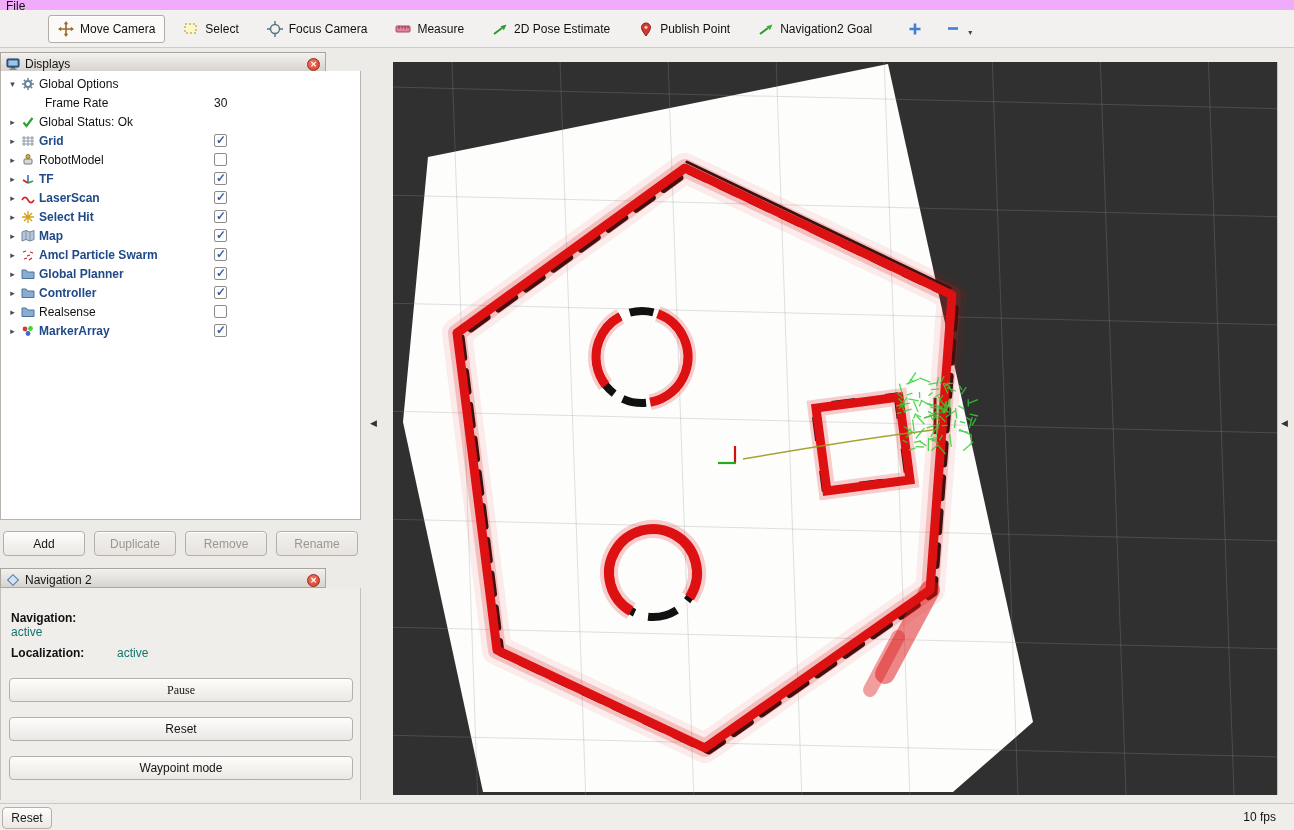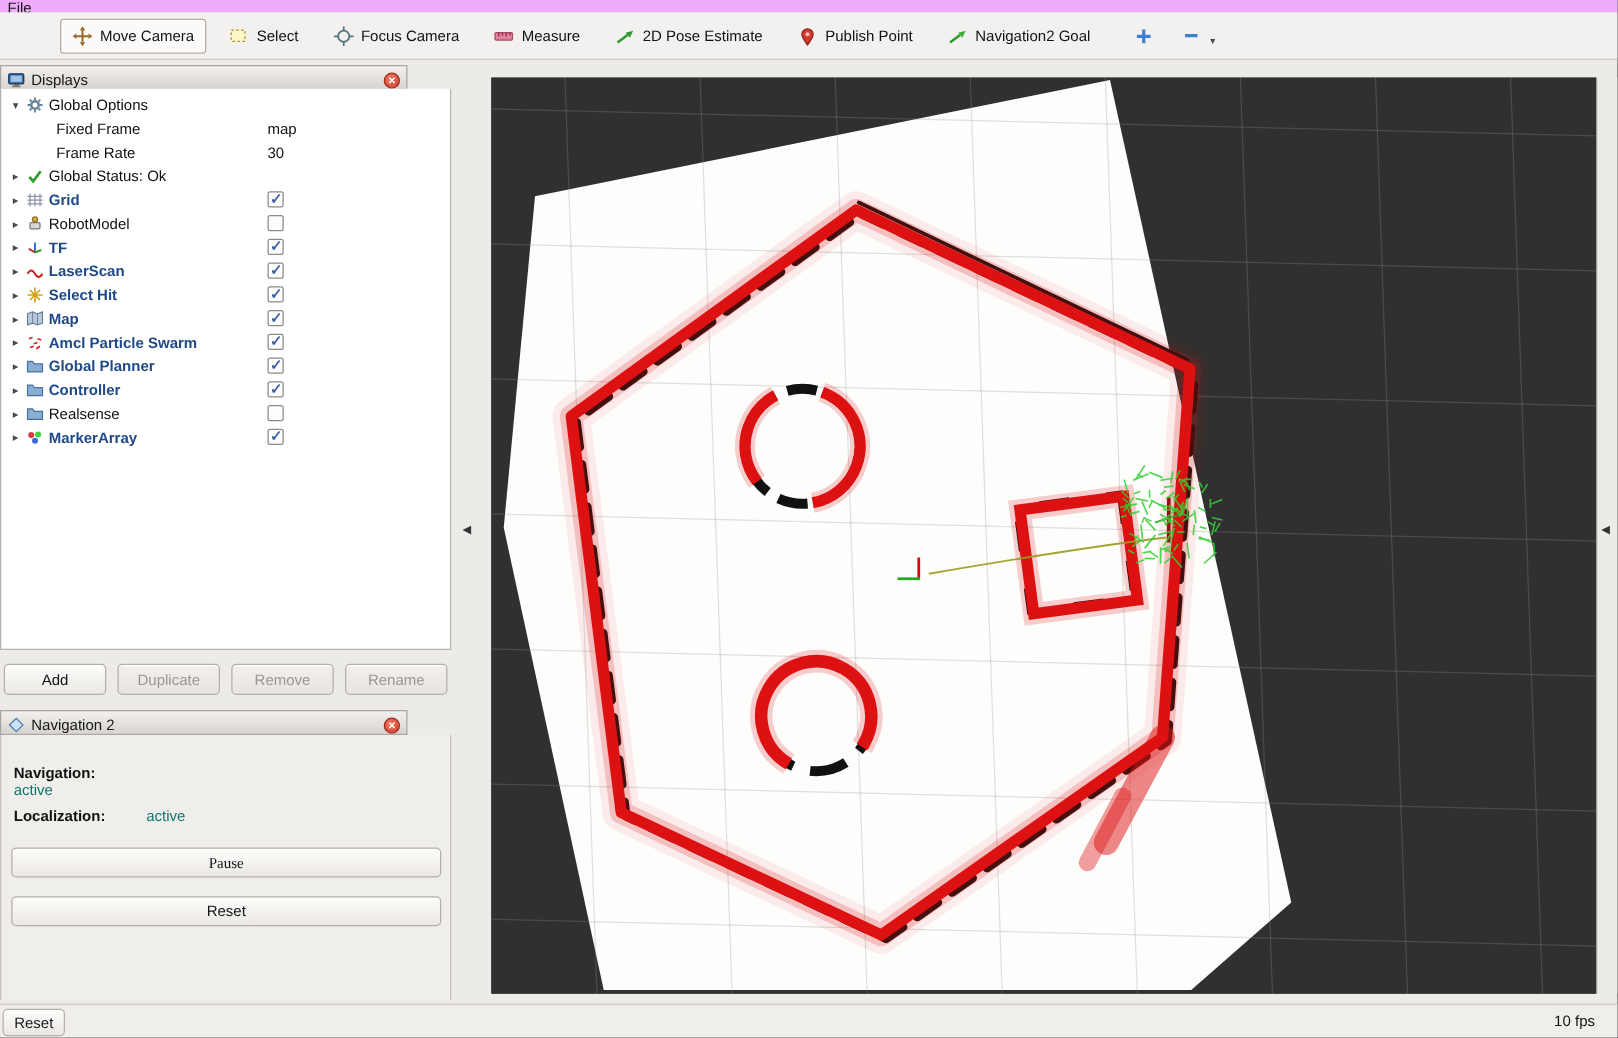--- a/index.html
+++ b/index.html
@@ -143,24 +143,20 @@
 
   <div class="trow">
     <span class="exp">▾</span>
     <svg class="dicon" viewBox="0 0 14 14">
       <circle cx="7" cy="7" r="3" fill="none" stroke="#67839c" stroke-width="2"></circle>
       <path d="M7 1v2M7 11v2M1 7h2M11 7h2M2.8 2.8l1.4 1.4M9.8 9.8l1.4 1.4M11.2 2.8L9.8 4.2M4.2 9.8l-1.4 1.4" stroke="#67839c" stroke-width="1.5"></path>
     </svg>
     <span class="dlabel">Global Options</span>
   </div>
   <div class="trow child">
-    <span class="dlabel">Fixed Frame</span>
-    <span class="val">map</span>
-  </div>
-  <div class="trow child">
     <span class="dlabel">Frame Rate</span>
     <span class="val">30</span>
   </div>
 
   <div class="trow">
     <span class="exp">▸</span>
     <svg class="dicon" viewBox="0 0 14 14">
       <path d="M2.5 7.5l3 3.5L11.5 3" fill="none" stroke="#2e9e2e" stroke-width="2.2"></path>
     </svg>
     <span class="dlabel">Global Status: Ok</span>
@@ -310,20 +306,21 @@
   <div class="nav2-row" style="top:23px;flex-direction:column;">
     <span class="nav2-label">Navigation:</span>
     <span class="nav2-value">active</span>
   </div>
   <div class="nav2-row" style="top:58px;">
     <span class="nav2-label">Localization:</span>
     <span class="nav2-value">active</span>
   </div>
   <div class="nav2-btn" style="top:90px;font-family:Liberation Serif, serif;">Pause</div>
   <div class="nav2-btn" style="top:129px;">Reset</div>
+  <div class="nav2-btn" style="top:168px;">Waypoint mode</div>
 </div>
 
 <span class="splitter-arrow" style="left:370px; top:418px;">◀</span>
 <div class="rstrip"></div>
 <span class="splitter-arrow" style="left:1281px; top:418px;">◀</span>
 
 <div class="viewport">
   <svg width="884" height="733" viewBox="0 0 884 733">
     <rect x="0" y="0" width="884" height="733" fill="#303030"></rect>
 

